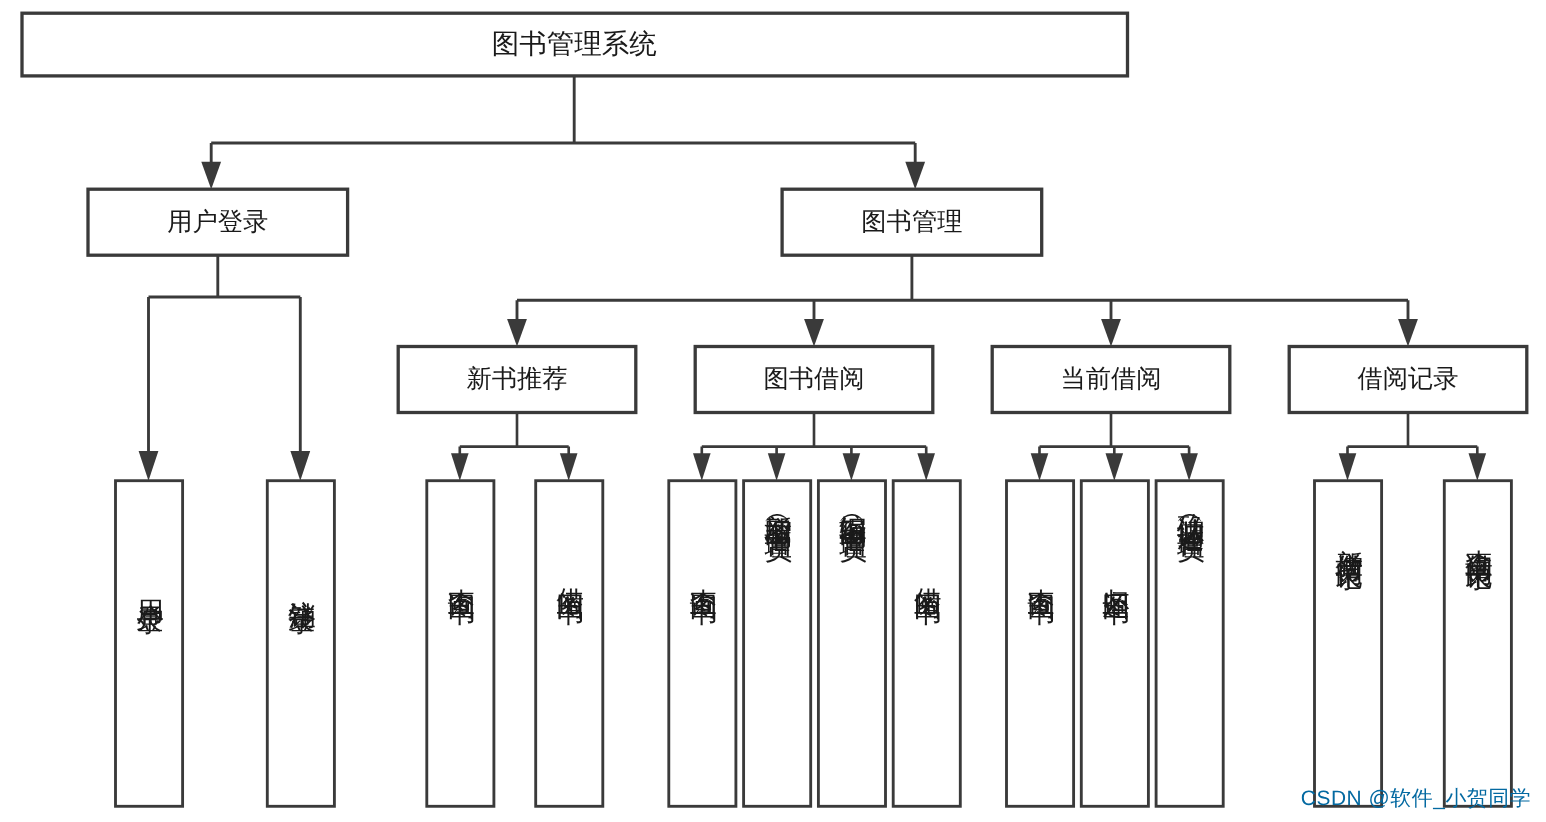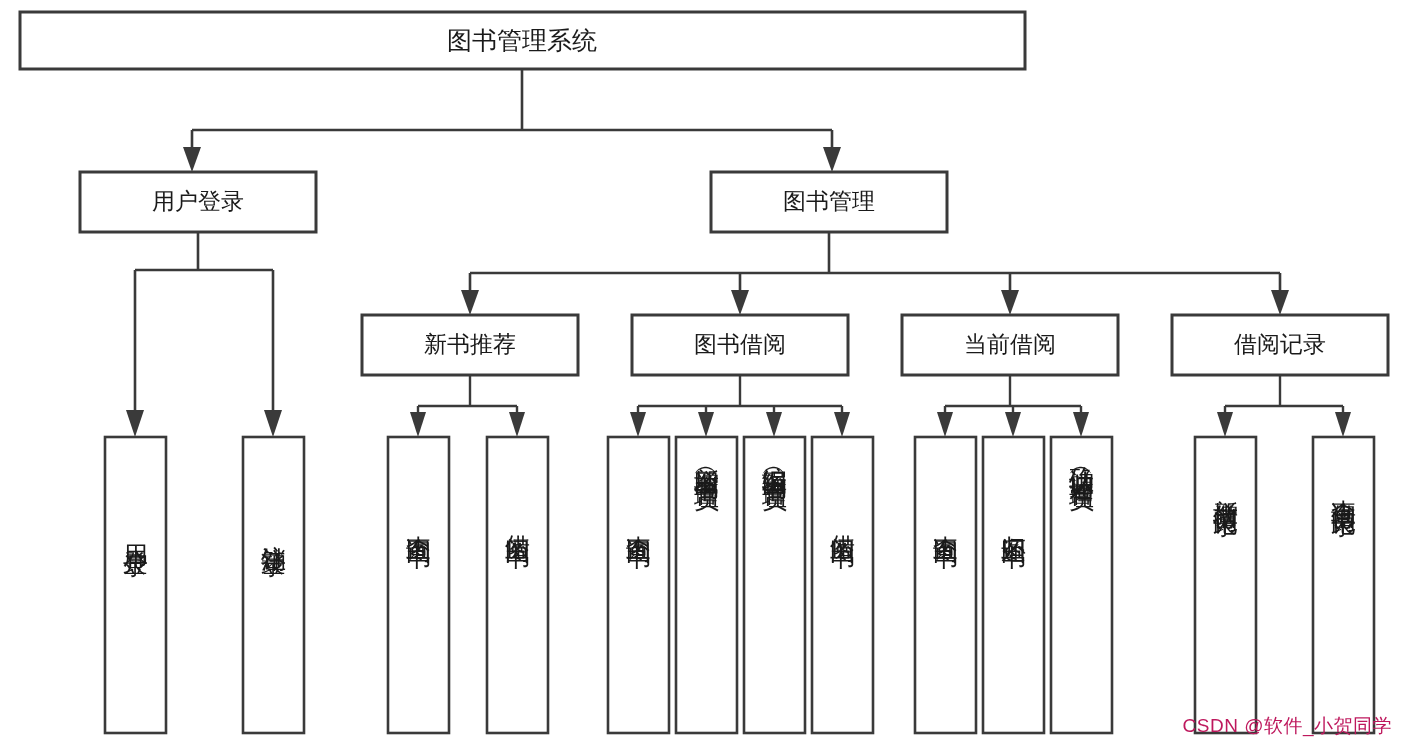--- a/index.html
+++ b/index.html
@@ -76,21 +76,21 @@
     letter-spacing: 3px;
     color: #1a1a1a;
     white-space: nowrap;
   }
   .watermark {
     position: absolute;
     right: 13px;
     bottom: 8px;
     font-family: "Liberation Sans", "DejaVu Sans", sans-serif;
     font-size: 19px;
-    color: #be185d;
+    color: #0369a1;
     letter-spacing: 0.5px;
     user-select: none;
     white-space: nowrap;
   }
 </style>
 </head>
 <body>
 
 <div id="diagram-root">
 

